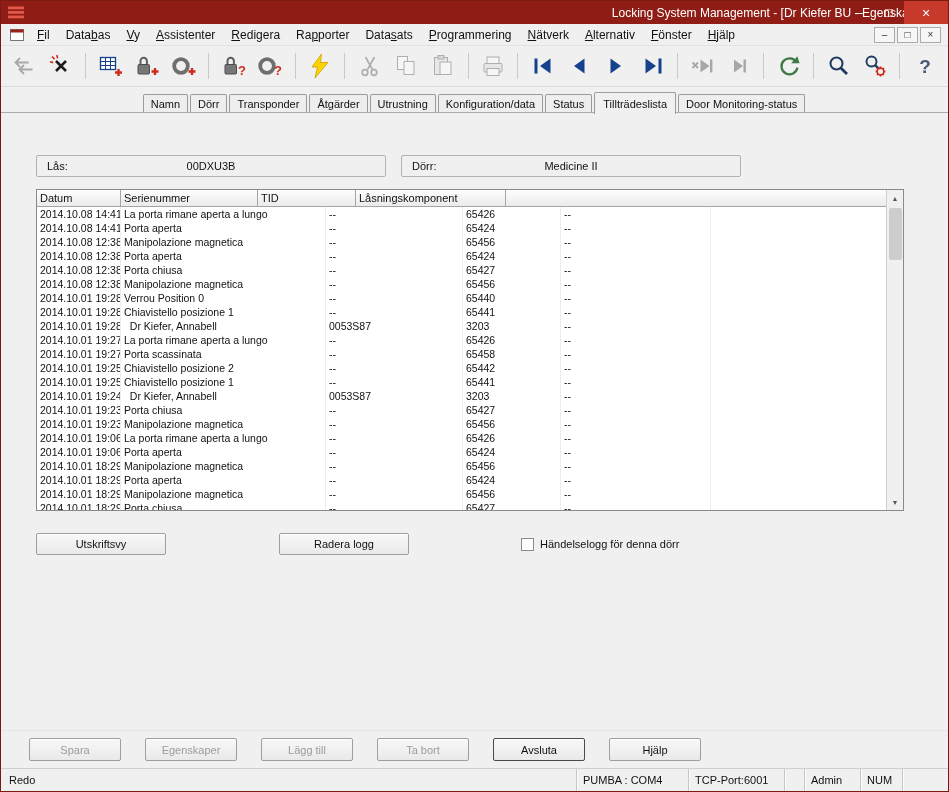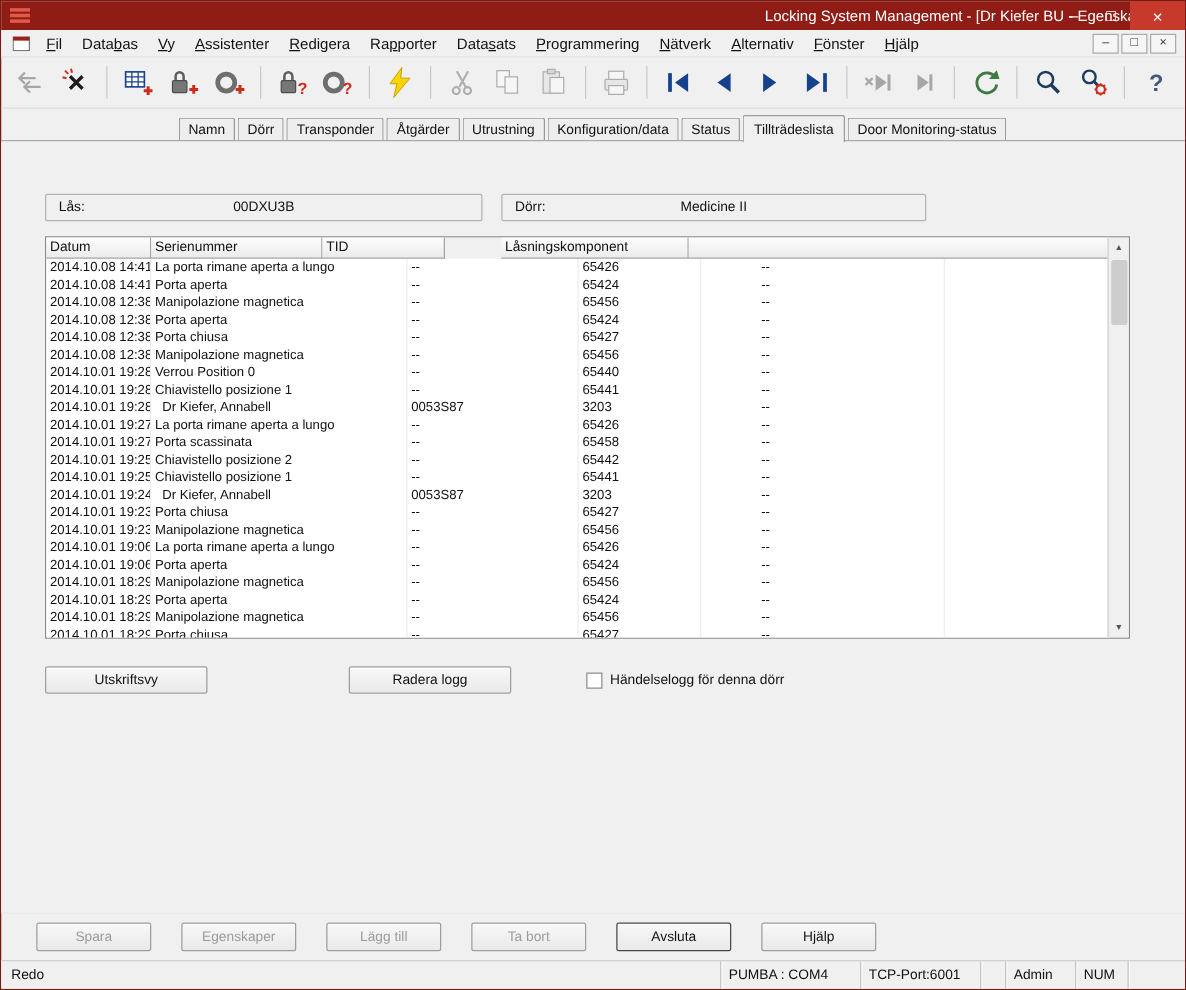--- a/index.html
+++ b/index.html
@@ -49,33 +49,33 @@
   .grid{margin:12px 0 0 35px;width:868px;height:322px;border:1px solid #898989;background:#fff;position:relative;overflow:hidden;}
   .grid-header{display:flex;height:17px;width:851px;background:#f0f0f0;}
   .hcell{border-right:1px solid #a5a5a5;border-bottom:1px solid #a5a5a5;padding:2px 3px 0;font-size:11px;background:linear-gradient(#fdfdfd,#ebebeb);overflow:hidden;white-space:nowrap;}
   .grid-body{height:305px;width:851px;overflow:hidden;background:#fff;}
   .grow{display:flex;height:14px;}
   .bcell{border-right:1px solid #ededed;padding:0 3px;font-size:10.5px;line-height:14px;white-space:pre;overflow:hidden;}
   .c0{flex:0 0 84px;width:84px;}
   .c1{flex:0 0 205px;width:205px;}
   .c2{flex:0 0 137px;width:137px;}
   .c3{flex:0 0 98px;width:98px;padding-right:9px;}
-  .c4{flex:0 0 150px;width:150px;margin-left:45px;}
+  .c4{flex:0 0 150px;width:150px;}
   .c5{flex:1 1 auto;border-right:none;}
   .vscroll{position:absolute;top:0;right:0;bottom:0;width:17px;background:#f0f0f0;border-left:1px solid #cfcfcf;display:flex;flex-direction:column;align-items:center;}
   .sb-arrow{height:16px;width:100%;display:flex;align-items:center;justify-content:center;font-size:7px;color:#555;}
   .sb-arrow.down{margin-top:auto;}
   .sb-thumb{width:13px;height:52px;background:#cdcdcd;border-radius:2px;margin-top:2px;}
 
   
   .midrow{display:flex;align-items:center;margin-top:22px;padding-left:35px;}
   .btn{height:22px;border:1px solid #9e9e9e;border-radius:2px;background:linear-gradient(#f8f8f8,#e9e9e9);box-shadow:inset 0 1px 0 #fff;font-family:inherit;font-size:11px;color:#111;}
   .btn.mid{width:130px;}
   .btn.gap1{margin-left:113px;}
-  .check{display:flex;align-items:center;gap:6px;margin-left:60px;text-align:center;}
+  .check{display:flex;align-items:center;gap:6px;margin-left:112px;text-align:center;}
   .cb{width:13px;height:13px;border:1px solid #8a8a8a;background:#fff;display:inline-block;}
 
   
   .footer{flex:0 0 auto;display:flex;align-items:center;height:38px;padding-left:28px;gap:24px;border-top:1px solid #e6e6e6;}
   .btn.foot{width:92px;height:23px;}
   .btn.disabled{color:#9c9c9c;}
   .btn.default{border-color:#4a4a4a;}
 
   
   .statusbar{flex:0 0 auto;height:23px;display:flex;align-items:stretch;border-top:1px solid #cfcfcf;background:#f0f0f0;font-size:11px;}

